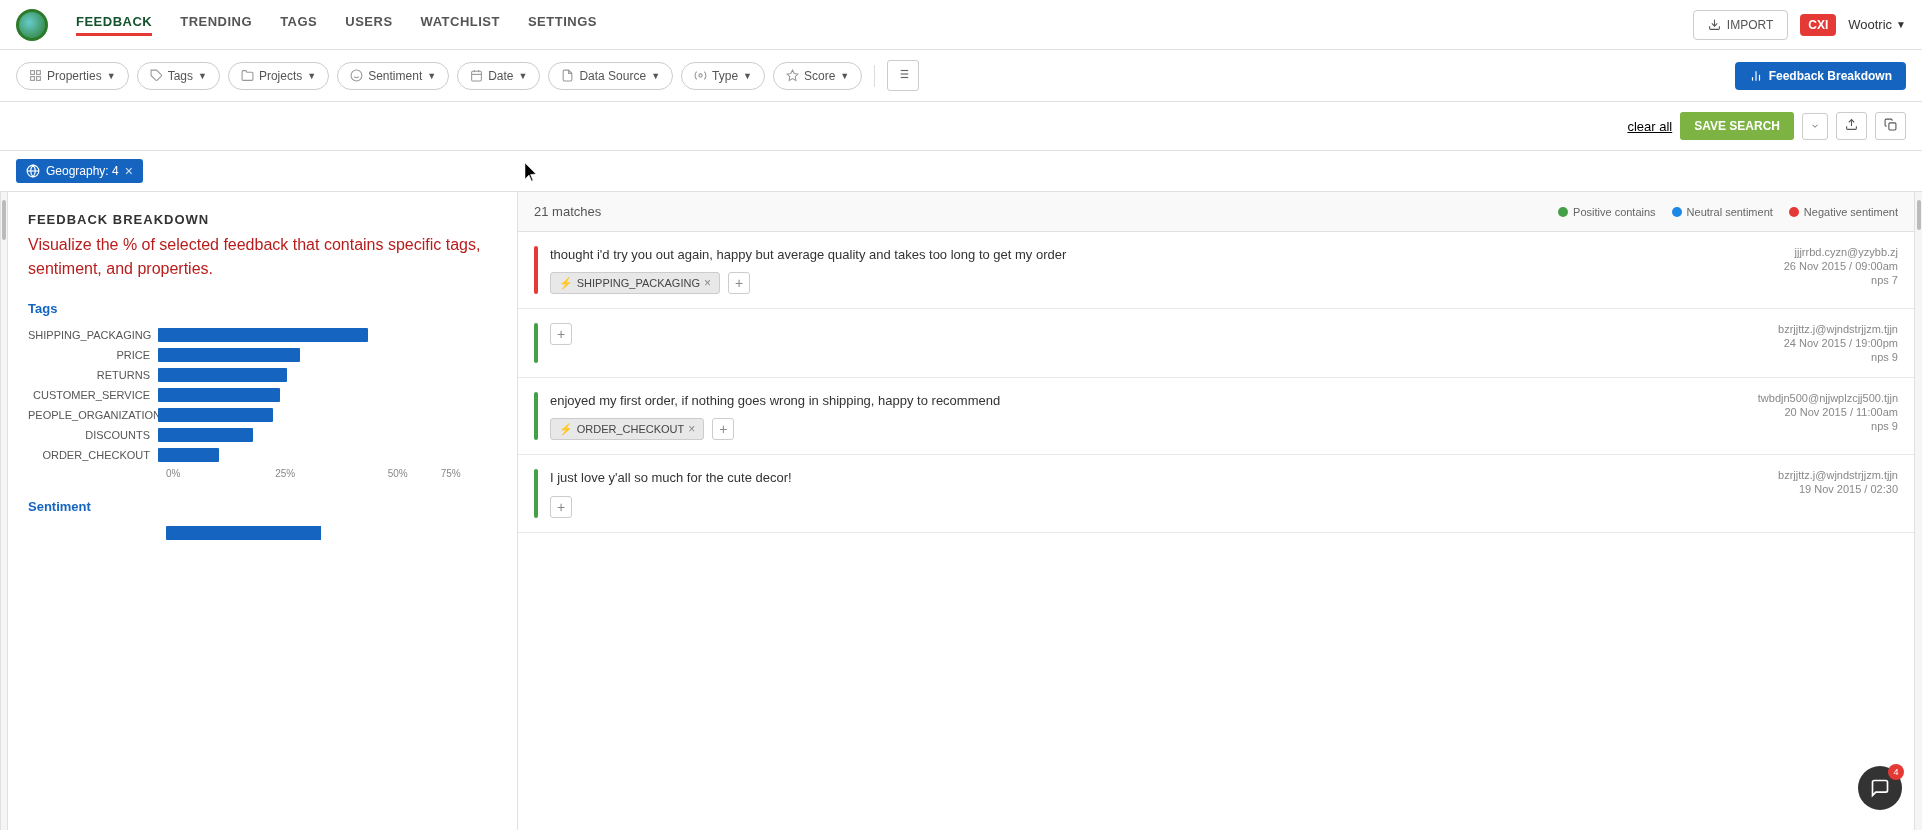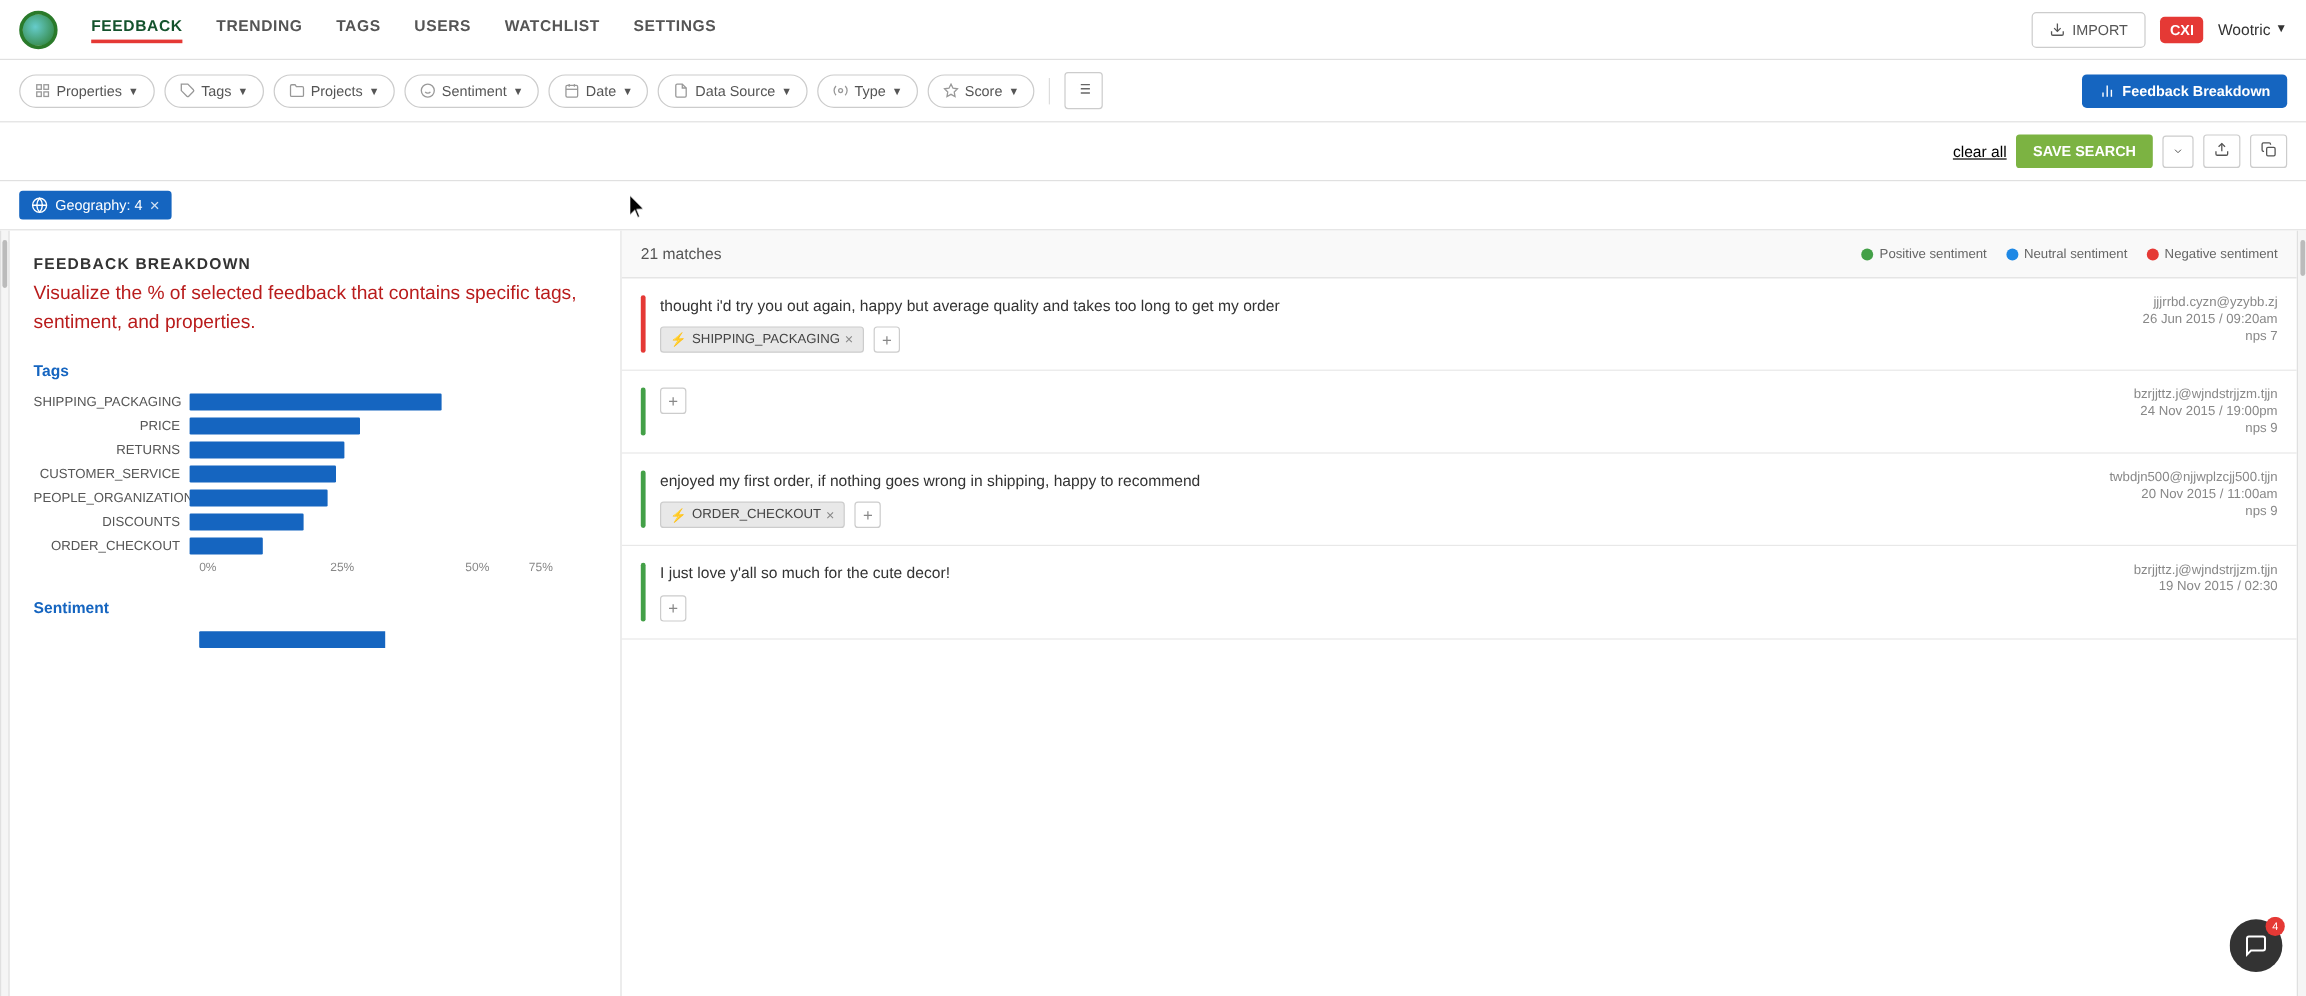--- a/index.html
+++ b/index.html
@@ -325,21 +325,21 @@
     </div>
   </div>
 
   <div class="right-panel">
 
     <div class="results-header">
       <span class="matches-count">21 matches</span>
       <div class="sentiment-legend">
         <div class="legend-item">
           <div class="legend-dot" style="background:#43a047;"></div>
-          <span>Positive sentiment</span>
+          <span>Positive contains</span>
         </div>
         <div class="legend-item">
           <div class="legend-dot" style="background:#1e88e5;"></div>
           <span>Neutral sentiment</span>
         </div>
         <div class="legend-item">
           <div class="legend-dot" style="background:#e53935;"></div>
           <span>Negative sentiment</span>
         </div>
       </div>
@@ -355,21 +355,21 @@
             <div class="tag-chip">
               <span class="tag-chip-icon">⚡</span>
               <span>SHIPPING_PACKAGING</span>
               <span class="tag-close">×</span>
             </div>
             <button class="add-tag-btn">+</button>
           </div>
         </div>
         <div class="feedback-meta">
           <div class="feedback-email">jjjrrbd.cyzn@yzybb.zj</div>
-          <div class="feedback-date">26 Jun 2015 / 09:20am</div>
+          <div class="feedback-date">26 Nov 2015 / 09:00am</div>
           <div class="feedback-score">nps 7</div>
         </div>
       </div>
 
       <div class="feedback-item">
         <div class="sentiment-bar positive"></div>
         <div class="feedback-content">
           <div class="feedback-tags-row">
             <button class="add-tag-btn">+</button>
           </div>

